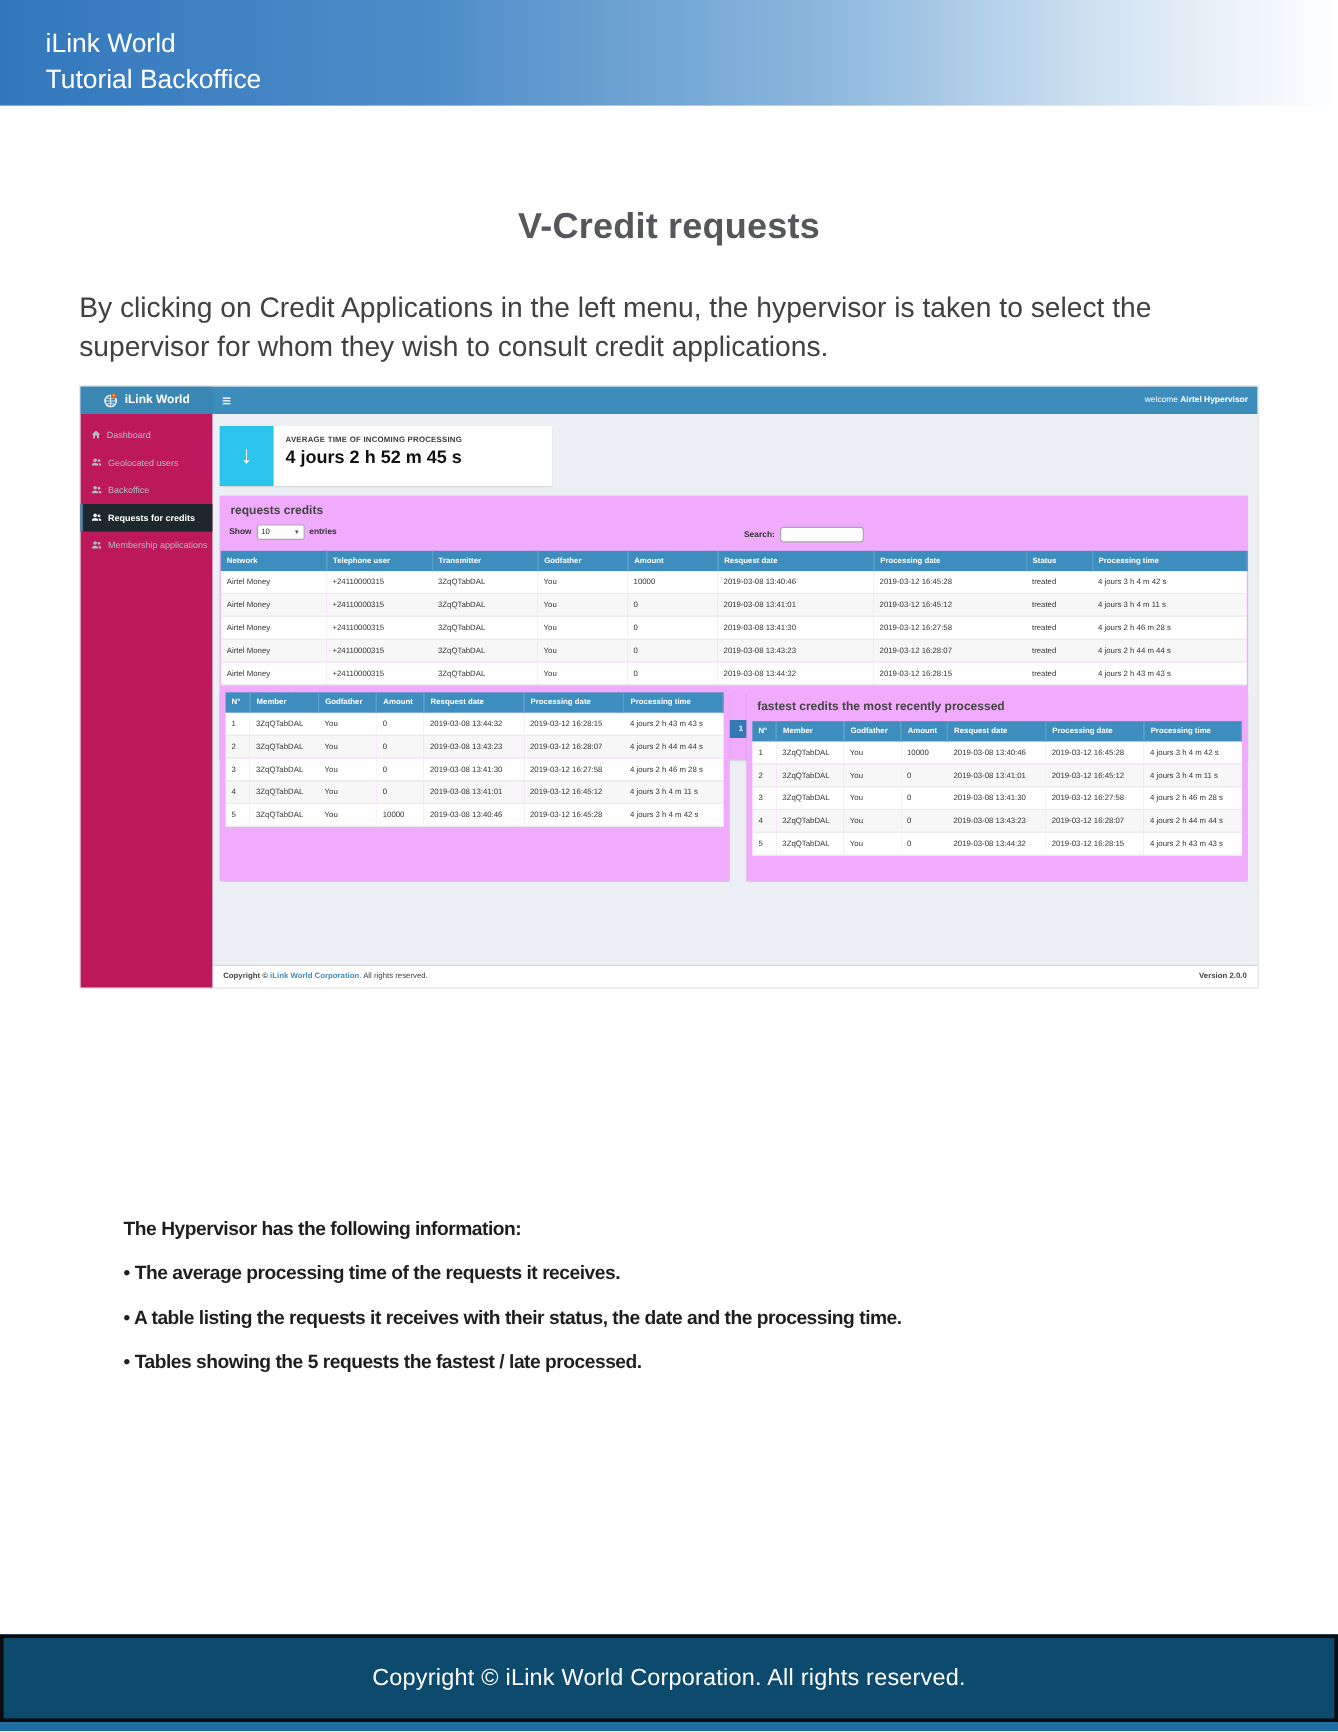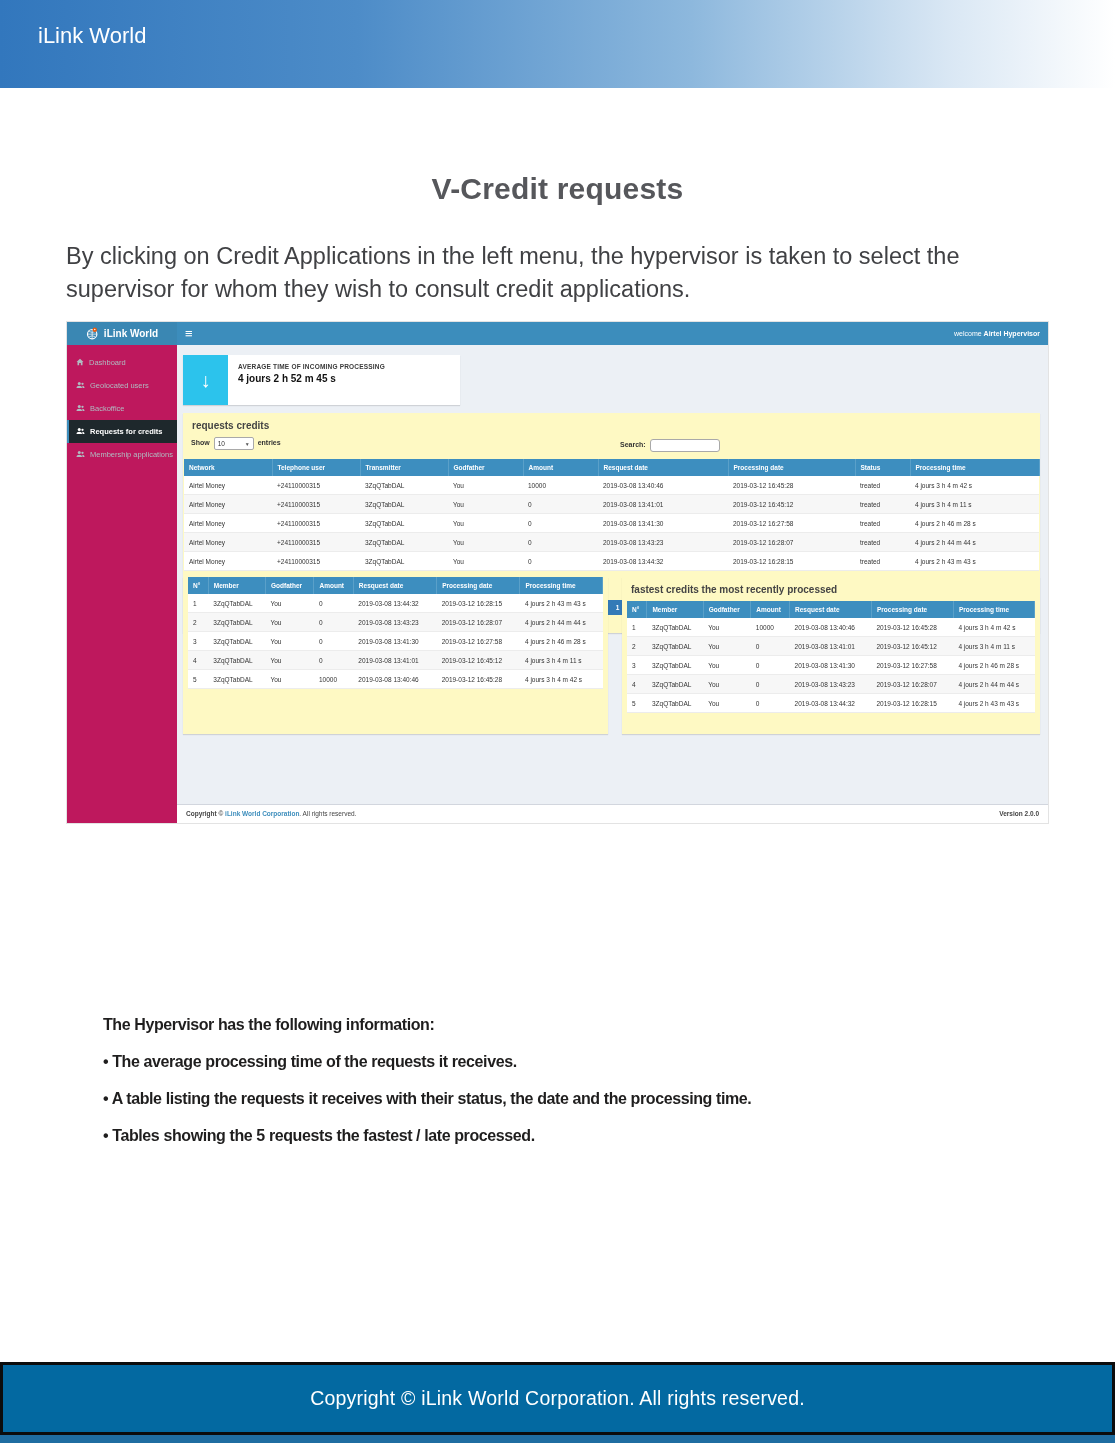--- a/index.html
+++ b/index.html
@@ -32,23 +32,23 @@
   .side-item svg { flex:0 0 auto; }
   .side-item.active { background:#1e282c; color:#fff; font-weight:700; border-left:2px solid #3c8dbc; padding-left:7px; }
   .main { position:absolute; left:110px; top:23px; width:871px; height:478px; background:#ecf0f5; }
 
   .avg-card { position:absolute; left:6px; top:10px; width:277px; height:50px; background:#fff;
     box-shadow:0 1px 1px rgba(0,0,0,.12); display:flex; }
   .avg-icon { width:45px; height:50px; background:#2cc3ec; color:#fff; font-size:20px; font-weight:700;
     display:flex; align-items:center; justify-content:center; }
   .avg-body { padding:8px 0 0 10px; }
   .avg-label { font-size:6.5px; font-weight:700; color:#3a3a3a; letter-spacing:.2px; }
-  .avg-value { font-size:10px; font-weight:700; color:#111; margin-top:3px; }
-
-  .panel { position:absolute; background:#fef9c3; box-shadow:0 1px 1px rgba(0,0,0,.12); }
+  .avg-value { font-size:15px; font-weight:700; color:#111; margin-top:3px; }
+
+  .panel { position:absolute; background:#f0abfc; box-shadow:0 1px 1px rgba(0,0,0,.12); }
   .panel h2 { font-size:10px; font-weight:600; color:#444; padding:7px 9px 6px; }
   .panel.requests { left:6px; top:68px; width:857px; height:220px; }
   .panel.small.left  { left:6px;   top:232px; width:425px; height:157px; }
   .panel.small.right { left:445px; top:232px; width:418px; height:157px; }
 
   .controls { position:relative; height:22px; padding:0 8px; font-size:7px; }
   .controls .lbl { font-weight:600; color:#333; }
   .select { display:inline-block; width:40px; height:13px; border:1px solid #a9a9a9; border-radius:2px;
     background:#fff; font-size:6.5px; line-height:11px; padding:0 3px; margin:0 4px; vertical-align:middle; cursor:pointer; }
   .select .car { float:right; font-size:5px; color:#555; line-height:12px; }
@@ -81,31 +81,32 @@
   
   .caption { position:absolute; left:0; top:841px; width:1115px; text-align:center;
     font-size:23px; font-weight:700; color:#3d3e41; letter-spacing:.3px; }
 
   
   .info { position:absolute; left:59px; top:1006px; width:1045px; color:#1f1e1e;
     font-size:16px; font-weight:700; line-height:37px; letter-spacing:-.4px;margin-left:44px; }
 
   
   .footer-band { position:absolute; left:0; top:1362px; width:1115px; height:73px;
-    background:#0369a1; border:3px solid #0c0c0c; display:flex; align-items:center; justify-content:center; }
+    background:#0c4a6e; border:3px solid #0c0c0c; display:flex; align-items:center; justify-content:center; }
   .footer-band span { color:#fff; font-size:19.5px; font-weight:400; letter-spacing:.2px; }
   .footer-strip { position:absolute; left:0; top:1435px; width:1115px; height:8px; background:#1f6da1; }
 </style>
 </head>
 <body>
 
 <div class="page">
 
   <header class="doc-header">
     <div>iLink World</div>
+    <div>Tutorial Backoffice</div>
   </header>
 
   <h1 class="doc-title">V-Credit requests</h1>
 
   <p class="intro">By clicking on Credit Applications in the left menu, the hypervisor is taken to select the supervisor for whom they wish to consult credit applications.</p>
 
   <div class="shot">
 
     <div class="topbar">
       <div class="brand">

